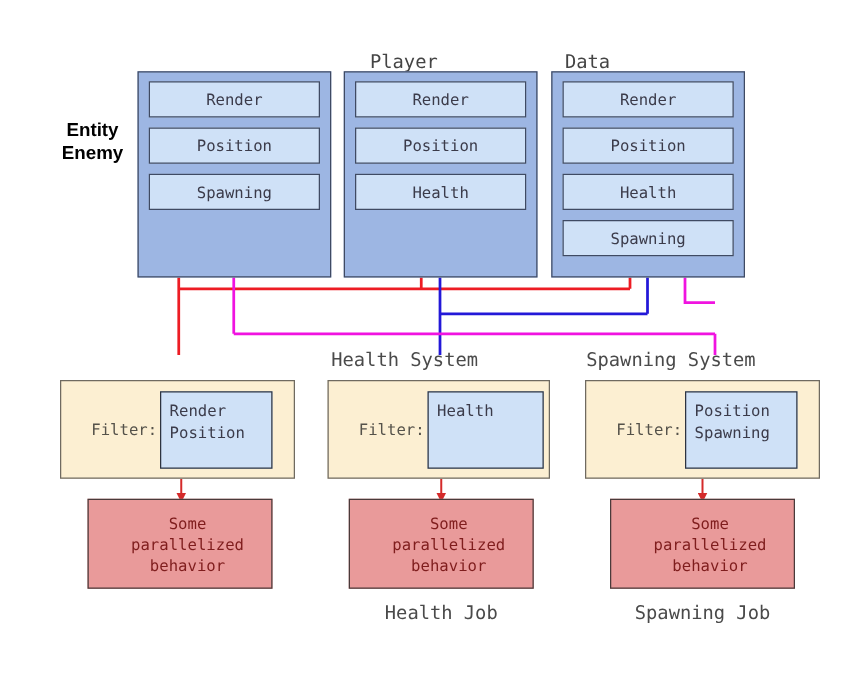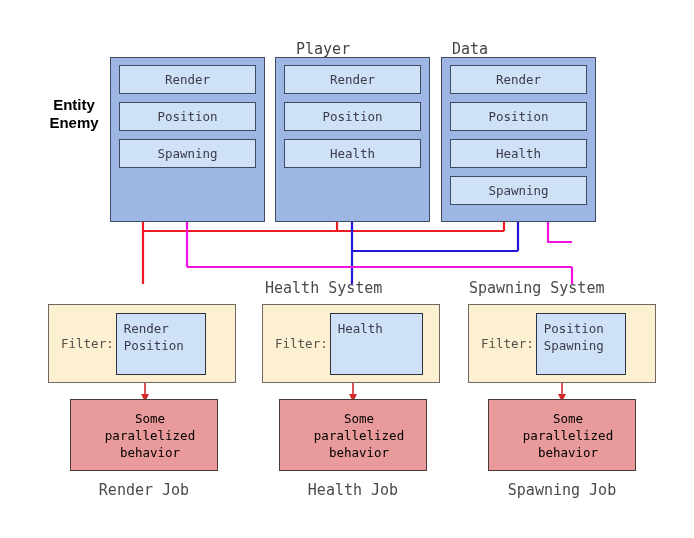--- a/index.html
+++ b/index.html
@@ -77,21 +77,21 @@
     box-sizing: border-box;
     background: #FCEFD2;
     border: 1.5px solid #6f6a60;
     display: flex;
     align-items: center;
   }
   .filter-label {
     font-family: "DejaVu Sans Mono", "Liberation Mono", monospace;
     font-size: 12.5px;
     color: #55524a;
-    padding-left: 12px;
+    padding-left: 24px;
     padding-right: 2px;
     white-space: nowrap;
   }
   .filter-box {
     box-sizing: border-box;
     background: #CFE1F7;
     border: 1.5px solid #2d3340;
     font-family: "DejaVu Sans Mono", "Liberation Mono", monospace;
     font-size: 12.5px;
     color: #3b3b4a;
@@ -101,21 +101,21 @@
   }
 
   
   .job-box {
     position: absolute;
     box-sizing: border-box;
     background: #E99A9A;
     border: 1.5px solid #4a3a3a;
     font-family: "DejaVu Sans Mono", "Liberation Mono", monospace;
     font-size: 12.5px;
-    color: #000000;
+    color: #7f1d1d;
     line-height: 17px;
     display: flex;
     flex-direction: column;
     align-items: center;
     justify-content: center;
     text-align: center;
     white-space: pre;
     padding-left: 12px;
   }
   .job-title {
@@ -203,21 +203,20 @@
   </div>
 
   <div class="system-box" style="left:48px; top:304px; width:188px; height:79px;">
     <span class="filter-label">Filter:</span>
     <div class="filter-box" style="width:90px; height:62px;">Render
 Position</div>
   </div>
   <div class="job-box" style="left:70px; top:399px; width:148px; height:72px;">Some
 parallelized
 behavior</div>
-  <div class="job-title" style="left:70px; top:481px; width:148px;">Render Job</div>
 
   <div class="system-title" style="left:265px; top:279px;">Health System</div>
   <div class="system-box" style="left:262px; top:304px; width:178px; height:79px;">
     <span class="filter-label">Filter:</span>
     <div class="filter-box" style="width:93px; height:62px;">Health</div>
   </div>
   <div class="job-box" style="left:279px; top:399px; width:148px; height:72px;">Some
 parallelized
 behavior</div>
   <div class="job-title" style="left:279px; top:481px; width:148px;">Health Job</div>

